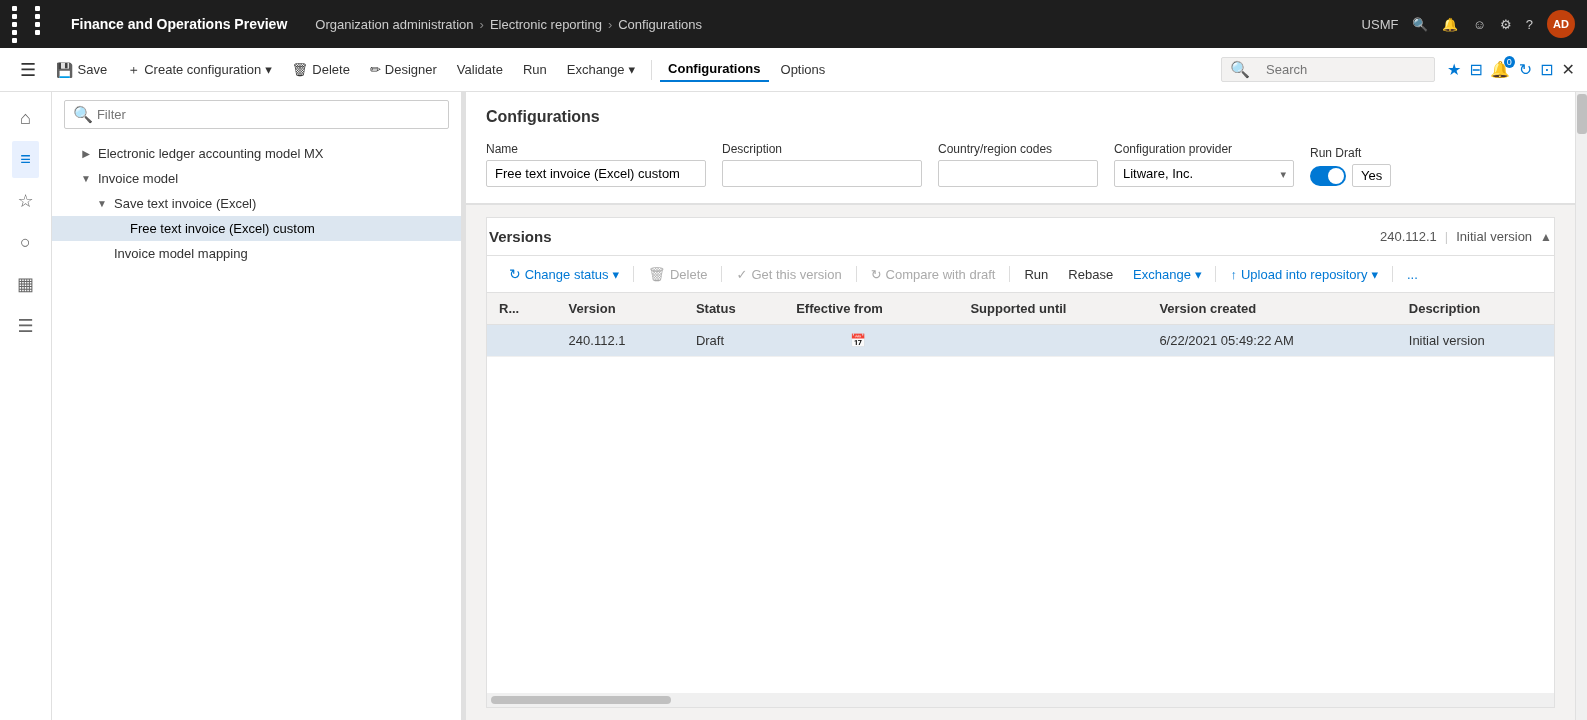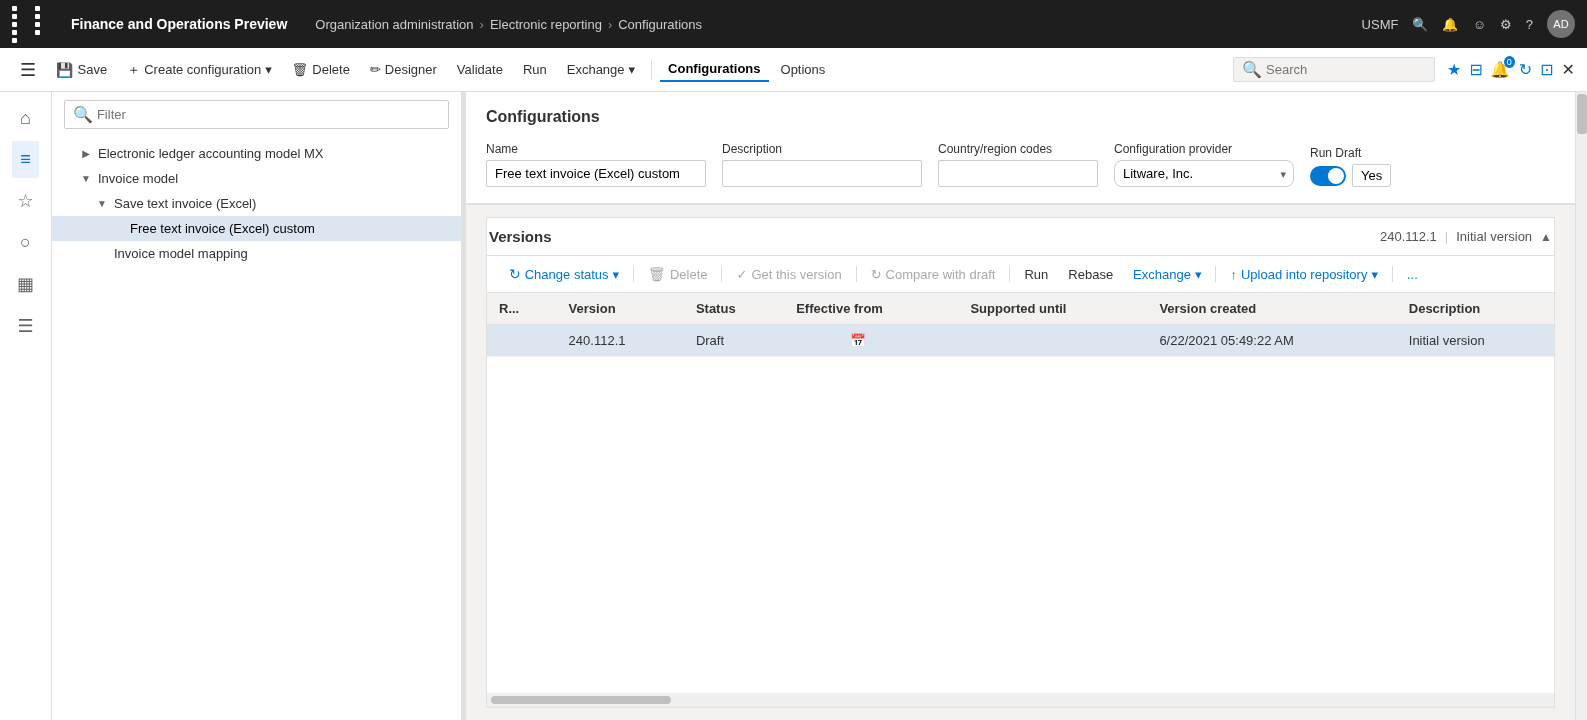--- a/index.html
+++ b/index.html
@@ -11,36 +11,36 @@
       height: 48px; padding: 0 12px; gap: 8px;
     }
     .top-nav-grid { display: grid; grid-template-columns: 20px 20px; gap: 3px; cursor: pointer; margin-right: 8px; }
     .top-nav-grid-dot { width: 5px; height: 5px; background: #fff; border-radius: 1px; }
     .top-nav-title { font-size: 14px; font-weight: 600; margin-right: 20px; white-space: nowrap; }
     .breadcrumb { display: flex; align-items: flex-start; gap: 6px; font-size: 13px; color: #ccc; flex: 1; }
     .breadcrumb-sep { color: #888; }
     .top-nav-right { display: flex; align-items: center; gap: 14px; }
     .top-nav-right span { font-size: 13px; color: #ccc; }
     .top-nav-icon { font-size: 16px; color: #ccc; cursor: pointer; }
-    .avatar { width: 28px; height: 28px; background: #737373; border-radius: 50%; display: flex; align-items: center; justify-content: center; font-size: 11px; font-weight: 400; color: #fff; cursor: pointer; }
+    .avatar { width: 28px; height: 28px; background: #c2410c; border-radius: 50%; display: flex; align-items: center; justify-content: center; font-size: 11px; font-weight: 700; color: #fff; cursor: pointer; }
 
     
     .toolbar {
       display: flex; align-items: center; background: #fff; border-bottom: 1px solid #e0e0e0;
       height: 44px; padding: 0 12px; gap: 4px;
     }
     .toolbar-btn {
       display: flex; align-items: center; gap: 4px; padding: 4px 8px;
       font-size: 13px; color: #333; background: none; border: none; cursor: pointer;
       border-radius: 2px; white-space: nowrap;
     }
     .toolbar-btn.active-tab { font-weight: 700; color: #000; border-bottom: 2px solid #0078d4; border-radius: 0; }
     .toolbar-sep { width: 1px; height: 20px; background: #ddd; margin: 0 4px; }
     .toolbar-search { margin-left: auto; display: flex; align-items: center; background: #f3f2f1; border: 1px solid #ddd; border-radius: 2px; padding: 2px 8px; }
-    .toolbar-search input { border: none; background: none; font-size: 13px; outline: none; width: 160px; }
+    .toolbar-search input { border: none; background: none; font-size: 13px; outline: none; width: 160px; margin-left: 12px; }
     .toolbar-right-icons { display: flex; align-items: center; gap: 8px; margin-left: 8px; }
 
     
     .main-layout { display: flex; height: calc(720px - 48px - 44px); }
 
     
     .left-sidebar-narrow {
       width: 52px; background: #fff; border-right: 1px solid #e0e0e0;
       display: flex; flex-direction: column; align-items: center; padding: 8px 0; gap: 4px;
     }
@@ -286,21 +286,21 @@
           <label>Description</label>
           <input type="text" style="width: 200px;">
         </div>
         <div class="form-field form-field-small">
           <label>Country/region codes</label>
           <input type="text" style="width: 160px;">
         </div>
         <div class="form-field">
           <label>Configuration provider</label>
           <div class="select-wrap">
-            <select style="width:180px;padding:5px 8px;font-size:13px;border:1px solid #ccc;border-radius:8px;">
+            <select style="width:180px;padding:5px 8px;font-size:13px;border:1px solid #ccc;border-radius:2px;">
               <option>Litware, Inc.</option>
             </select>
           </div>
         </div>
         <div class="run-draft-field">
           <div class="run-draft-label">Run Draft</div>
           <div class="run-draft-row">
             <div class="toggle-switch">
               <div class="toggle-knob"></div>
             </div>

